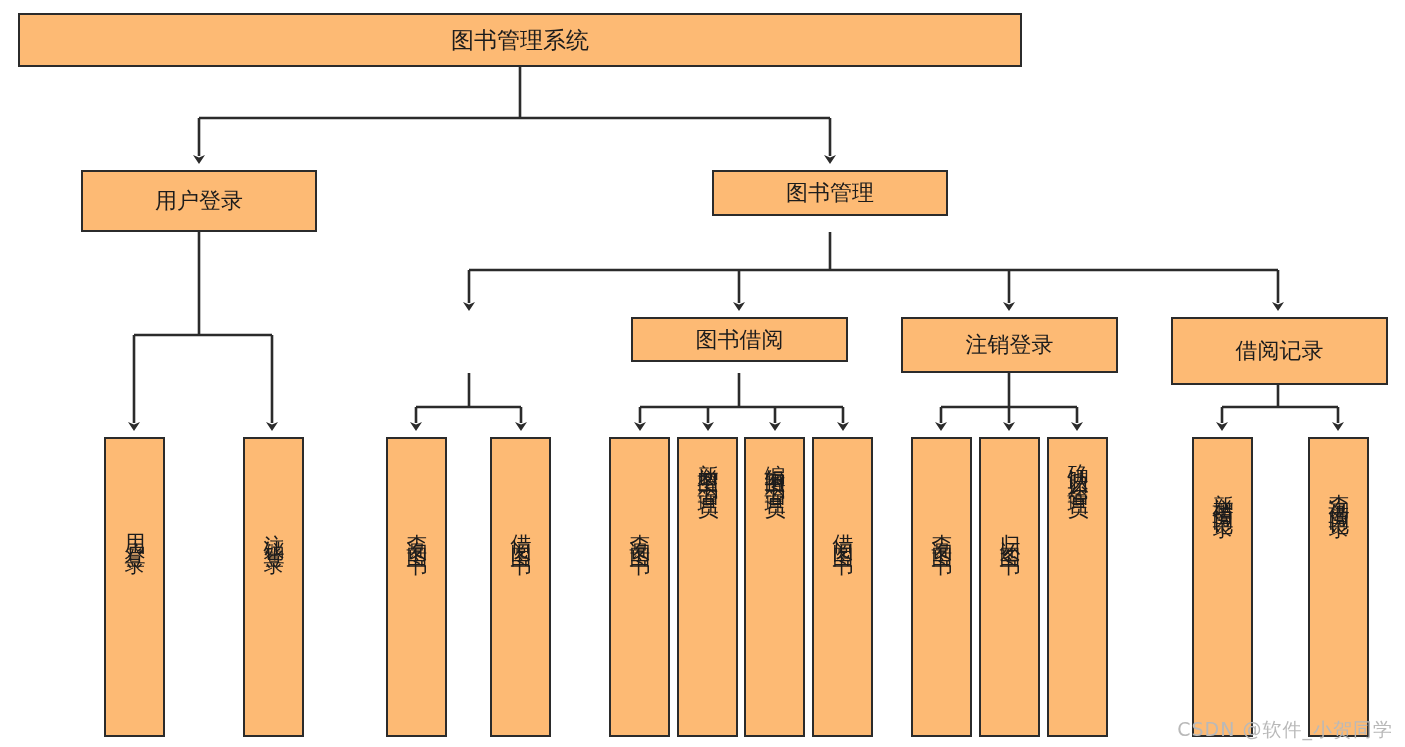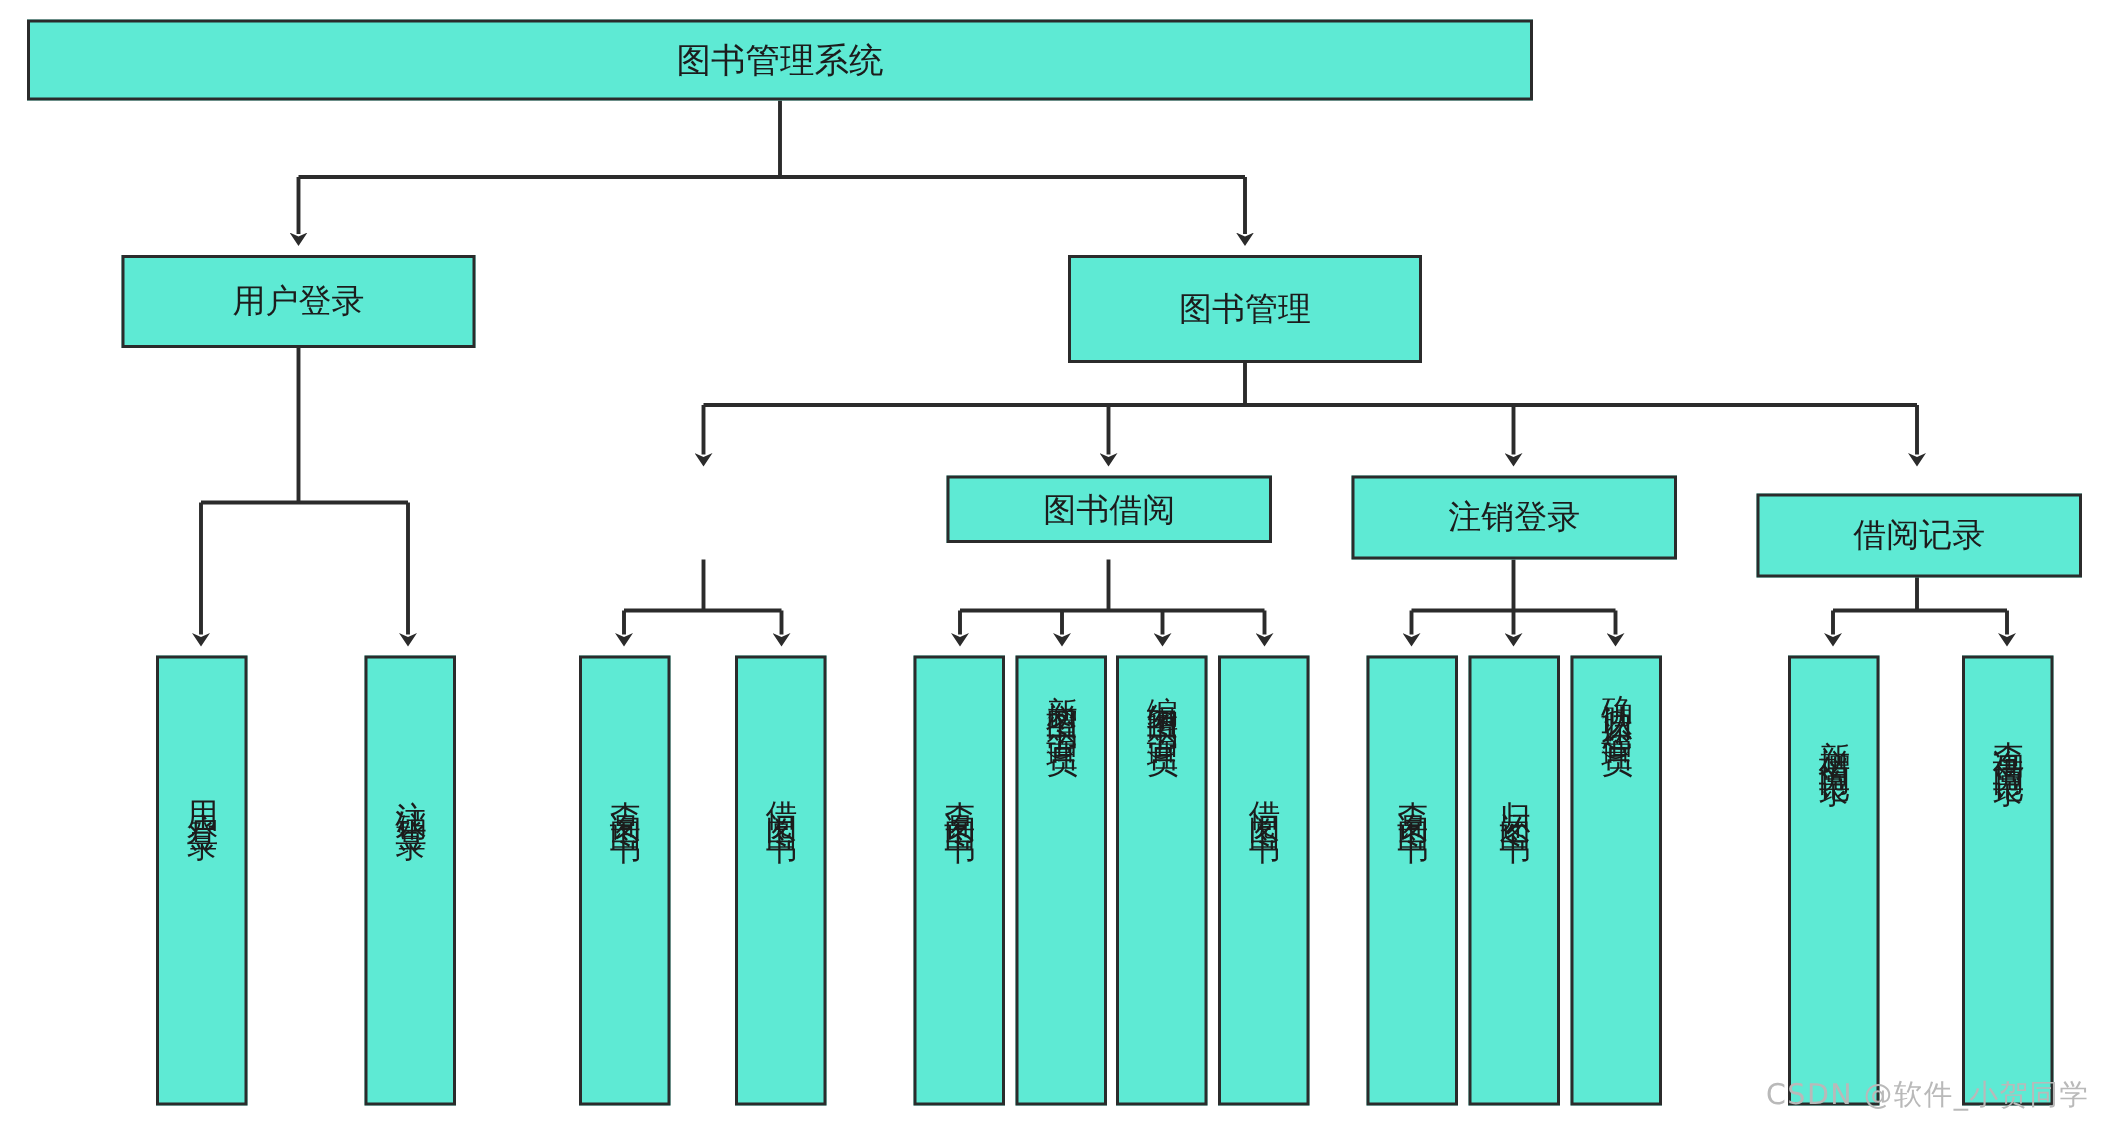--- a/index.html
+++ b/index.html
@@ -10,21 +10,21 @@
     font-family:"DejaVu Sans","Liberation Sans",sans-serif;
     overflow:hidden;
   }
   #canvas{position:relative;width:1405px;height:747px;}
 
   svg#edges{position:absolute;left:0;top:0;width:1405px;height:747px;}
 
   .node{
     position:absolute;
     box-sizing:border-box;
-    background:#5eead4;
+    background:#fdba74;
     border:2px solid #2b2b2b;
     display:flex;
     align-items:center;
     justify-content:center;
     color:#1c1c1c;
   }
   .node.root       { font-size:23px; }
   .node.lvl2       { font-size:22px; }
   .node.lvl3       { font-size:22px; }
 
@@ -110,31 +110,31 @@
     </g>
   </svg>
 
   <div class="node root" style="left:18px;top:13px;width:1004px;height:54px;">
     <span>图书管理系统</span>
   </div>
 
   <div class="node lvl2" style="left:81px;top:170px;width:236px;height:62px;">
     <span>用户登录</span>
   </div>
-  <div class="node lvl2" style="left:712px;top:170px;width:236px;height:72px;font-family:Liberation Mono, monospace;">
+  <div class="node lvl2" style="left:712px;top:170px;width:236px;height:46px;font-family:Liberation Mono, monospace;">
     <span>图书管理</span>
   </div>
 
   <div class="node lvl3" style="left:631px;top:317px;width:217px;height:45px;">
     <span>图书借阅</span>
   </div>
   <div class="node lvl3" style="left:901px;top:317px;width:217px;height:56px;">
     <span>注销登录</span>
   </div>
-  <div class="node lvl3" style="left:1171px;top:317px;width:217px;height:56px;margin-top:12px;">
+  <div class="node lvl3" style="left:1171px;top:317px;width:217px;height:68px;">
     <span>借阅记录</span>
   </div>
 
   <div class="node leaf" style="left:104px;top:437px;width:61px;height:300px;padding-top:78px;">
     <span class="vtext">用户登录</span>
   </div>
   <div class="node leaf" style="left:243px;top:437px;width:61px;height:300px;padding-top:78px;">
     <span class="vtext">注销登录</span>
   </div>
 

